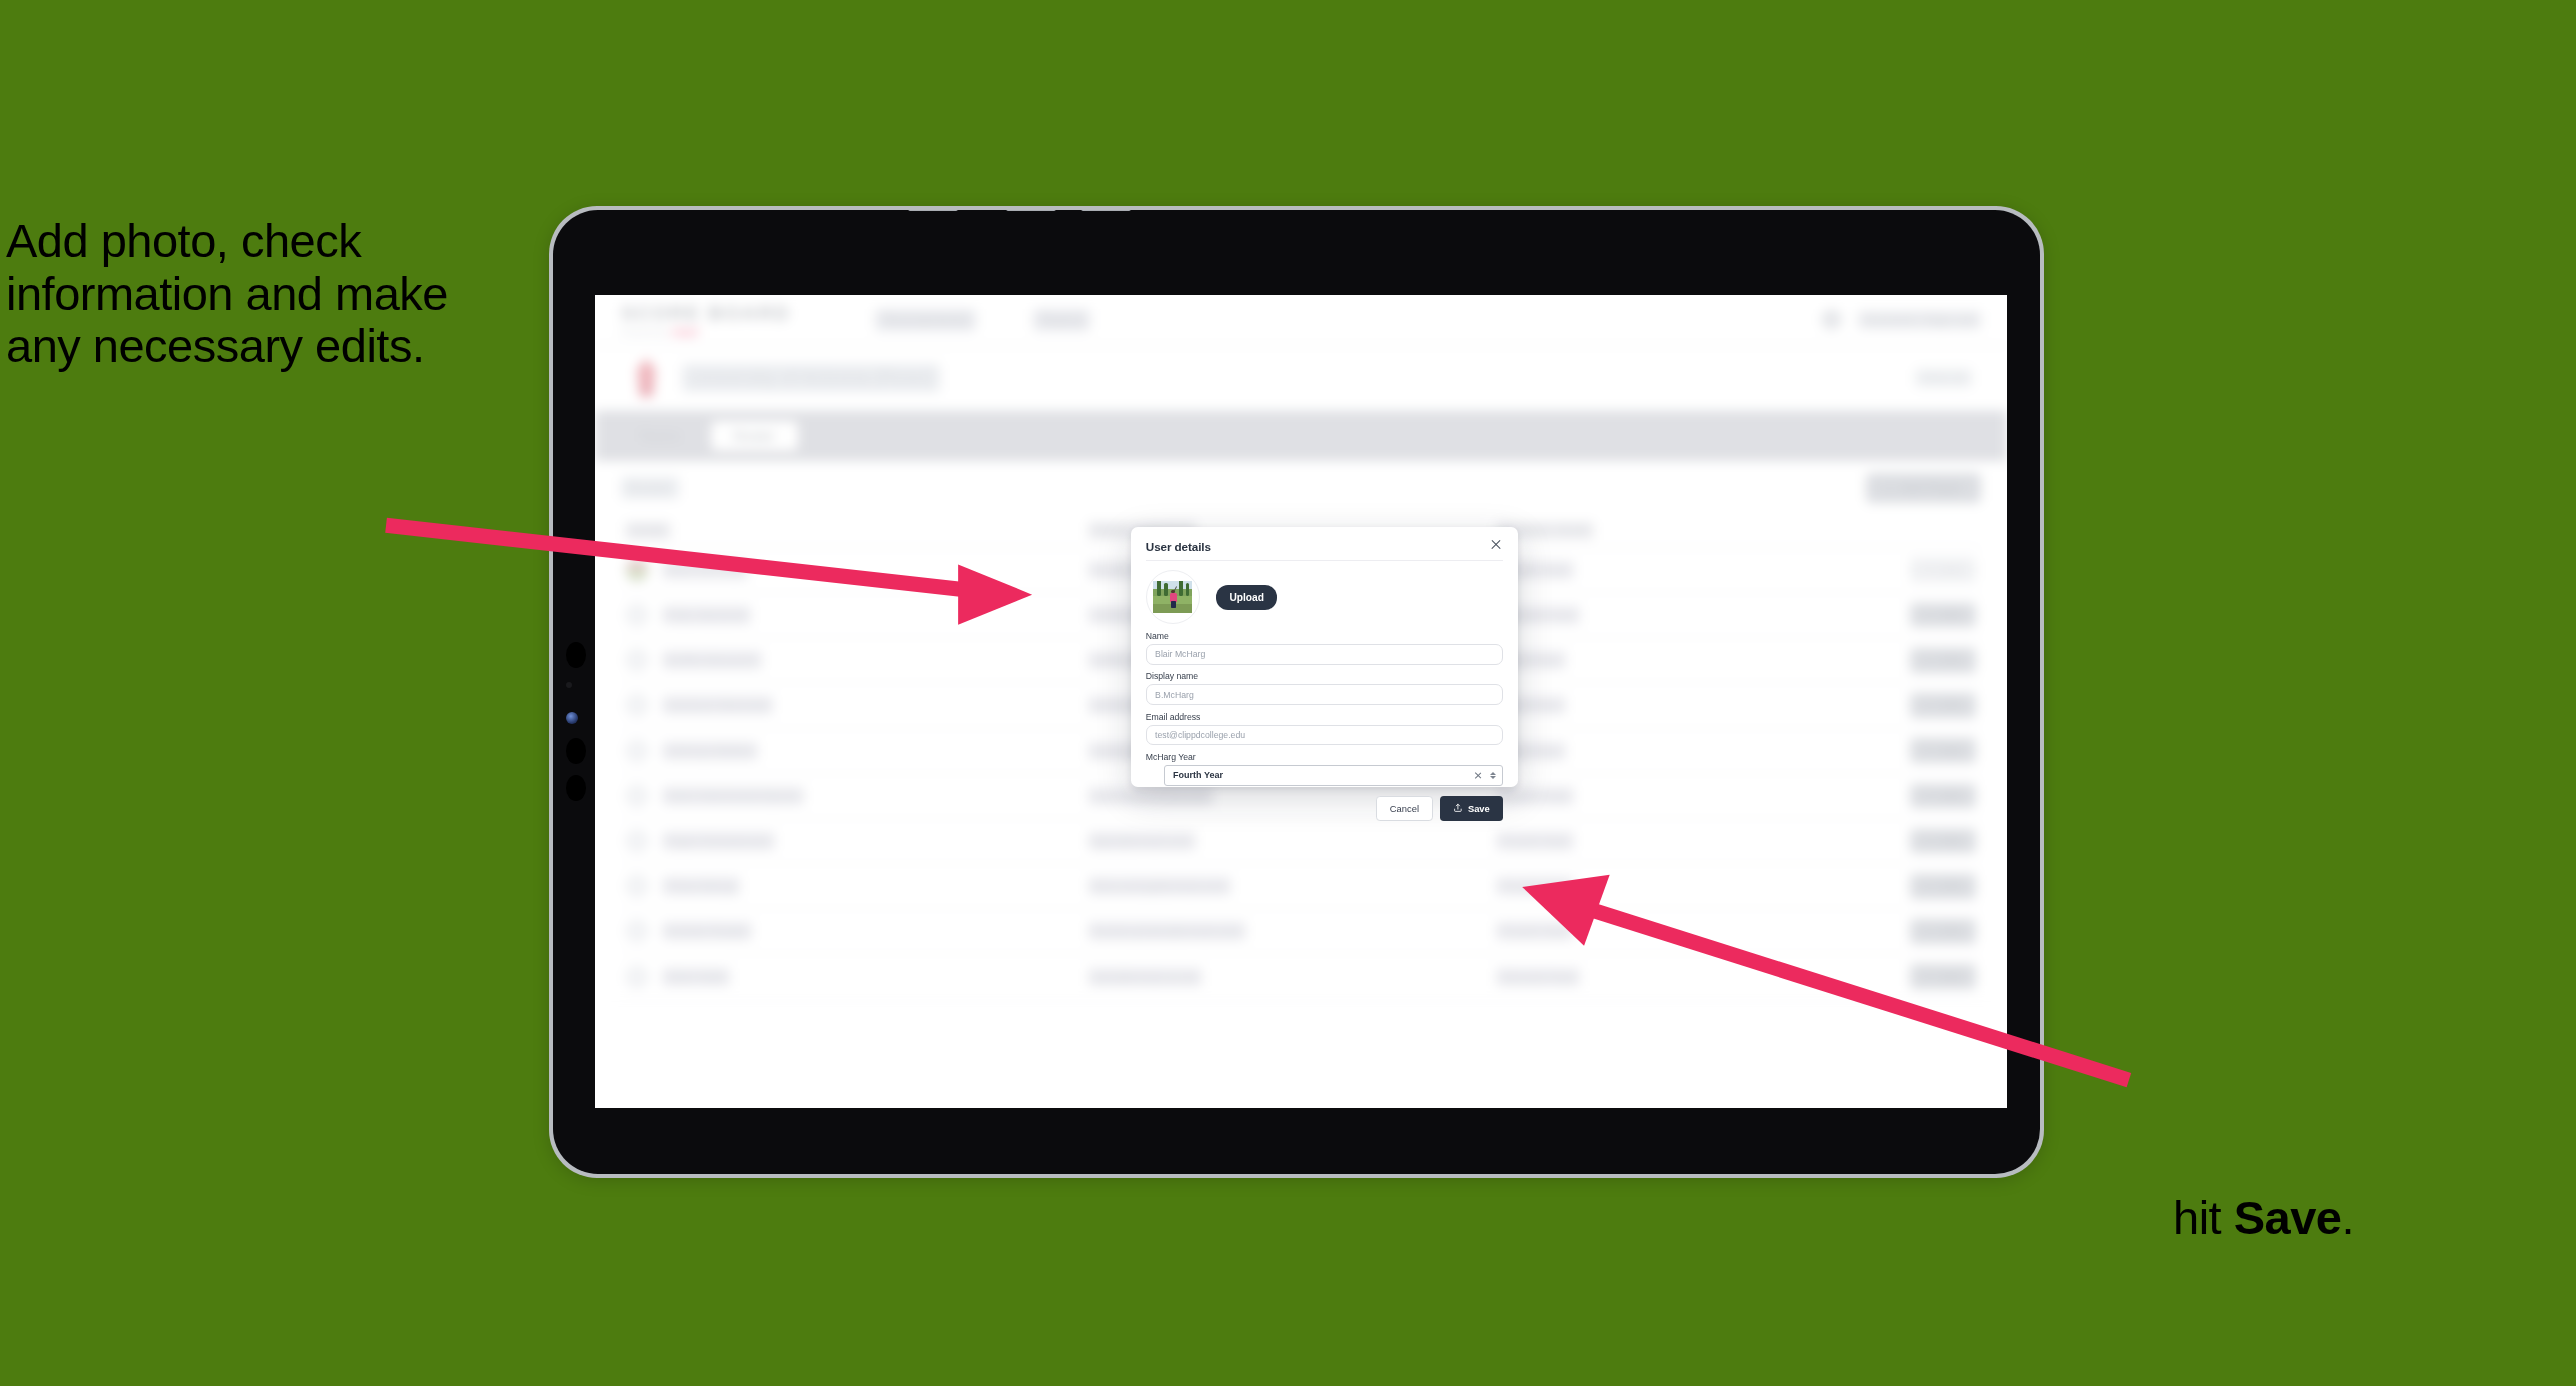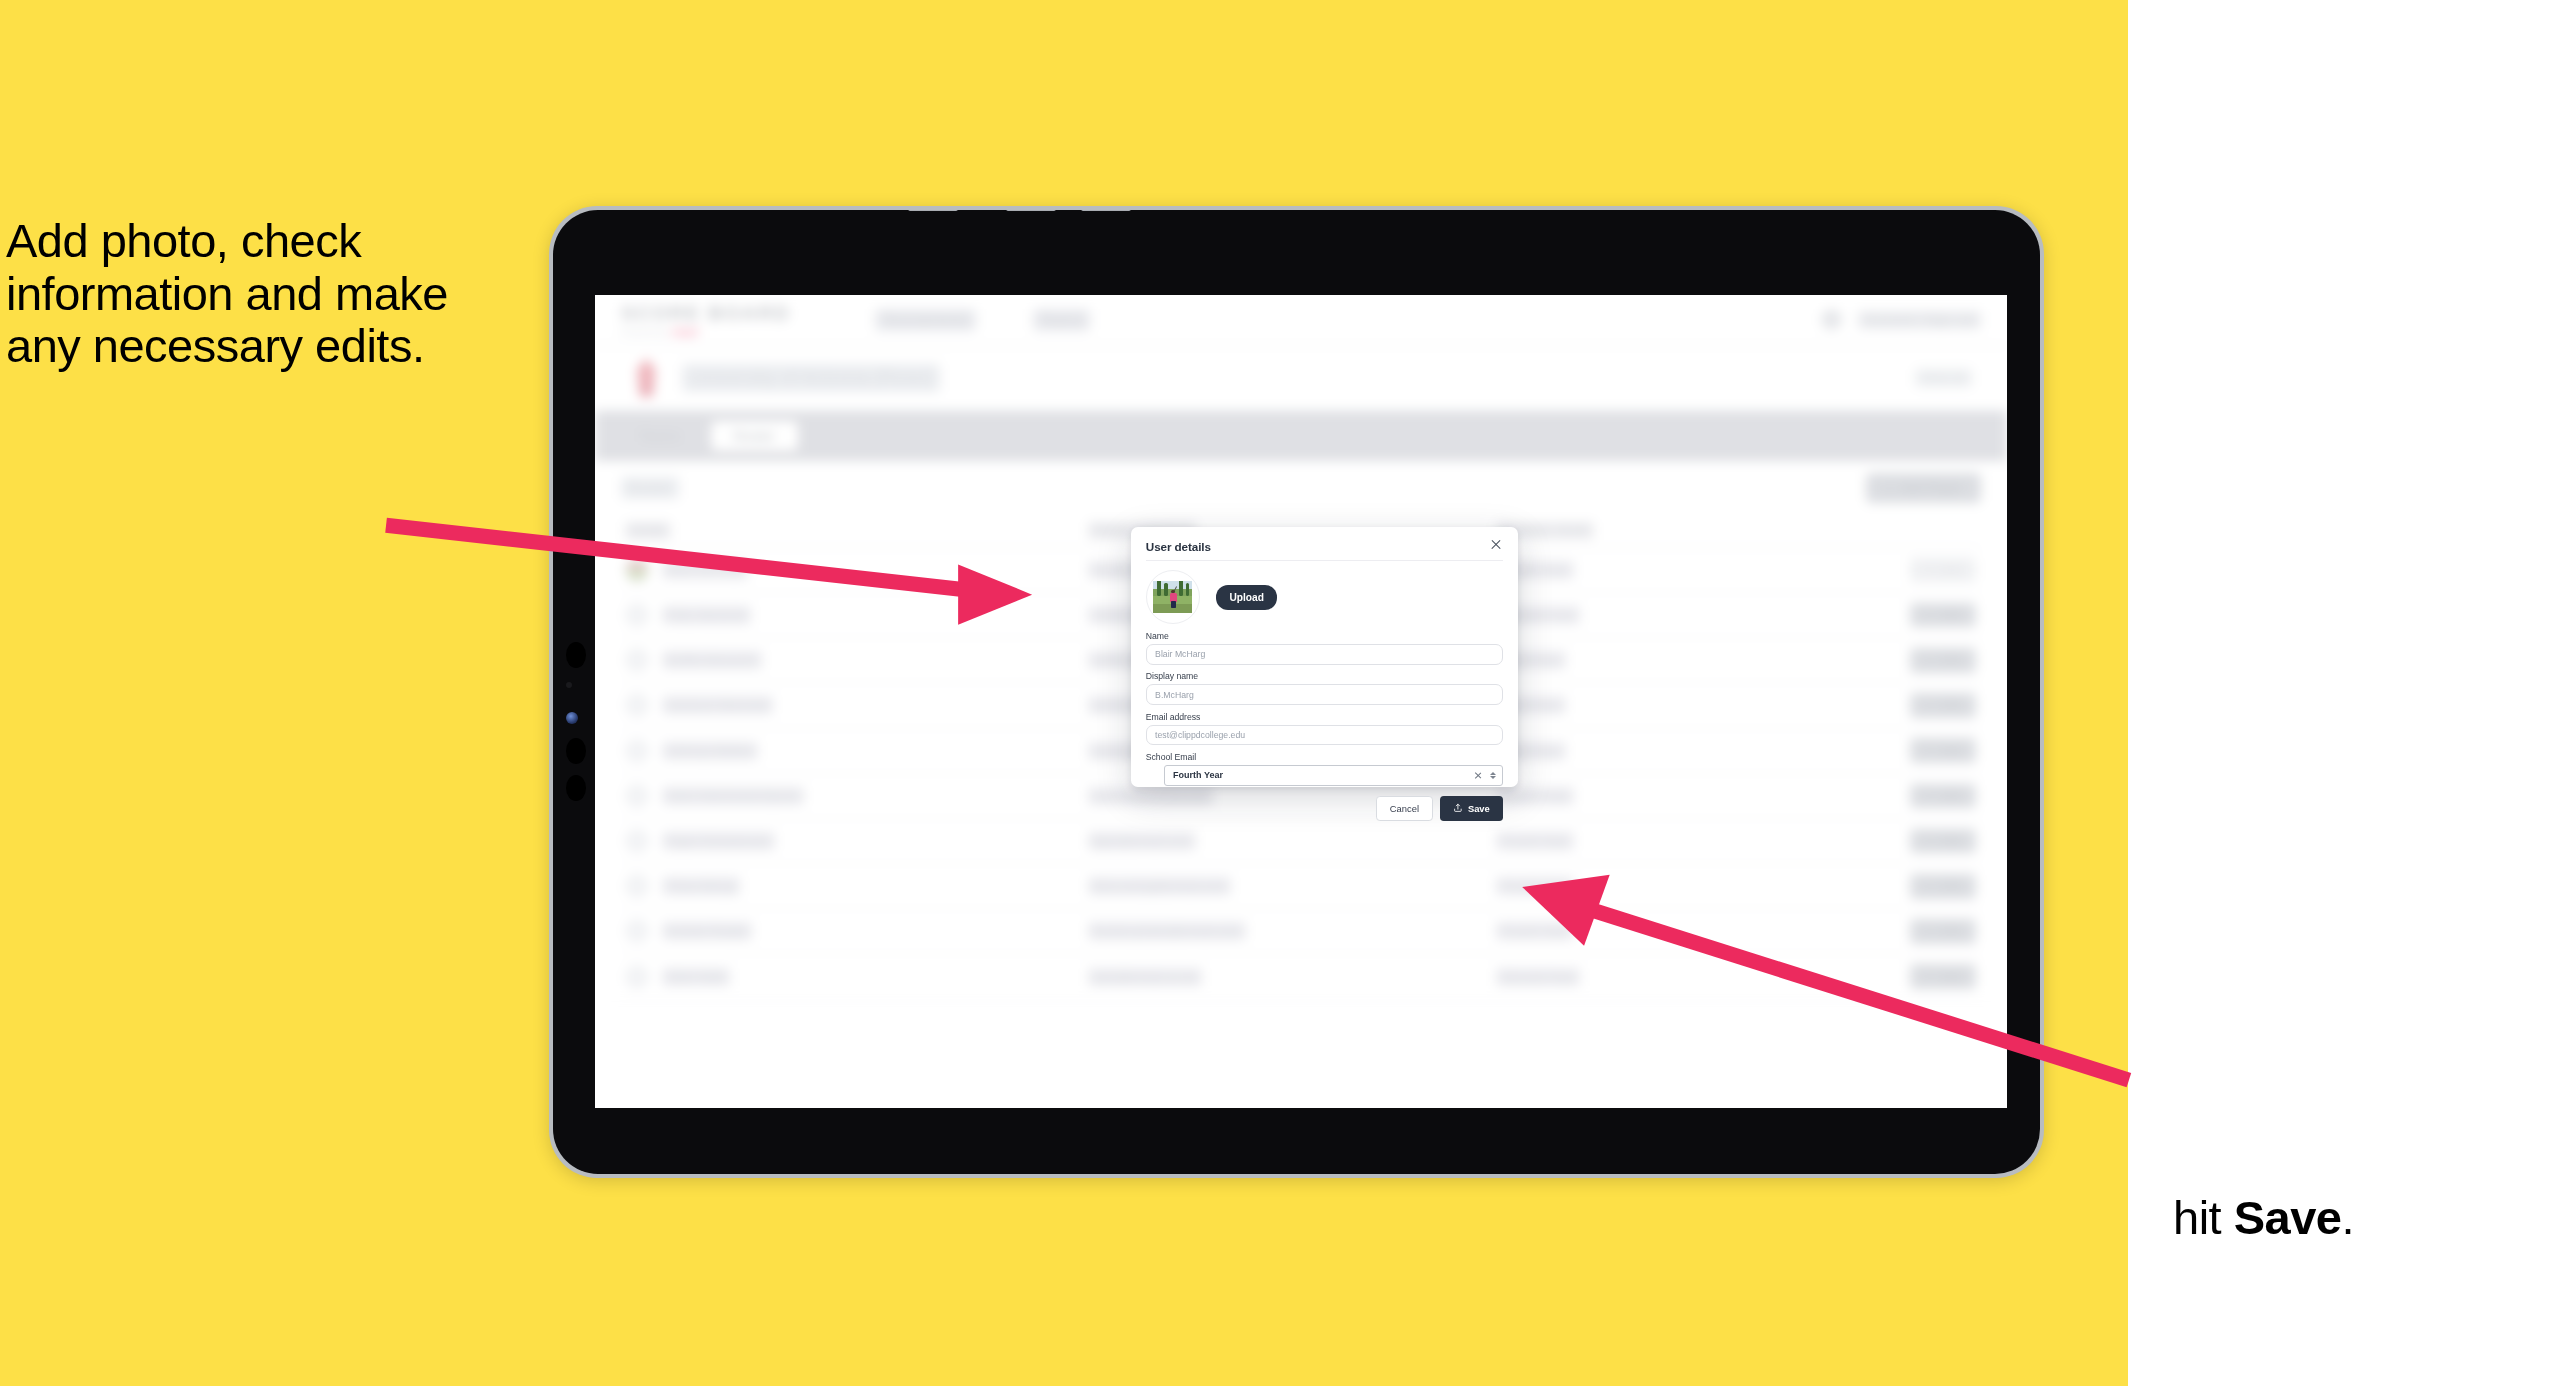--- a/index.html
+++ b/index.html
@@ -7,23 +7,23 @@
   html, body {
     width: 2576px;
     height: 1386px;
     background: #ffffff;
     font-family: "Liberation Sans", sans-serif;
     overflow: hidden;
   }
 
   #stage {
     position: relative;
-    width: 2128px;
+    width: 2576px;
     height: 1386px;
-    background: #fde047;
+    background: #4d7c0f;
   }
 
   
   .callout {
     position: absolute;
     color: #000000;
     font-family: "Liberation Sans", sans-serif;
     font-size: 47px;
     line-height: 1.12;
     letter-spacing: -0.5px;
@@ -589,21 +589,21 @@
             <label class="field-label">Display name</label>
             <input class="field-input" type="text" value="B.McHarg" style="">
           </div>
 
           <div class="field">
             <label class="field-label">Email address</label>
             <input class="field-input" type="text" value="test@clippdcollege.edu" style="">
           </div>
 
           <div class="field">
-            <label class="field-label">School Email</label>
+            <label class="field-label">McHarg Year</label>
             <div class="select-wrap">
               <div class="field-select">
                 <span>Fourth Year</span>
               </div>
               <div class="select-icons">
                 <span class="sel-clear"></span>
                 <span class="sel-stepper">
                   <i class="up"></i>
                     <i class="down"></i>
                 </span>

